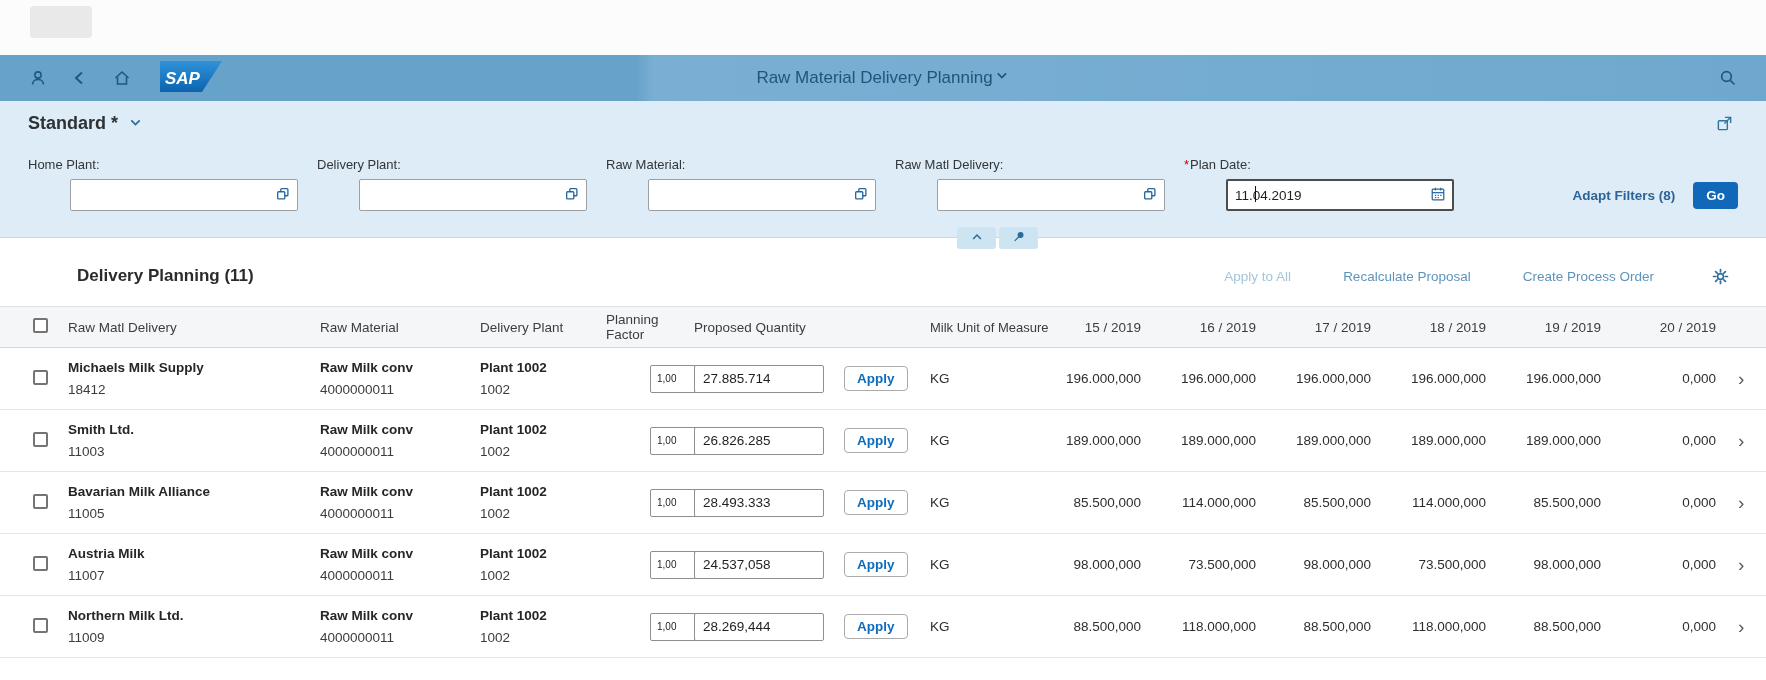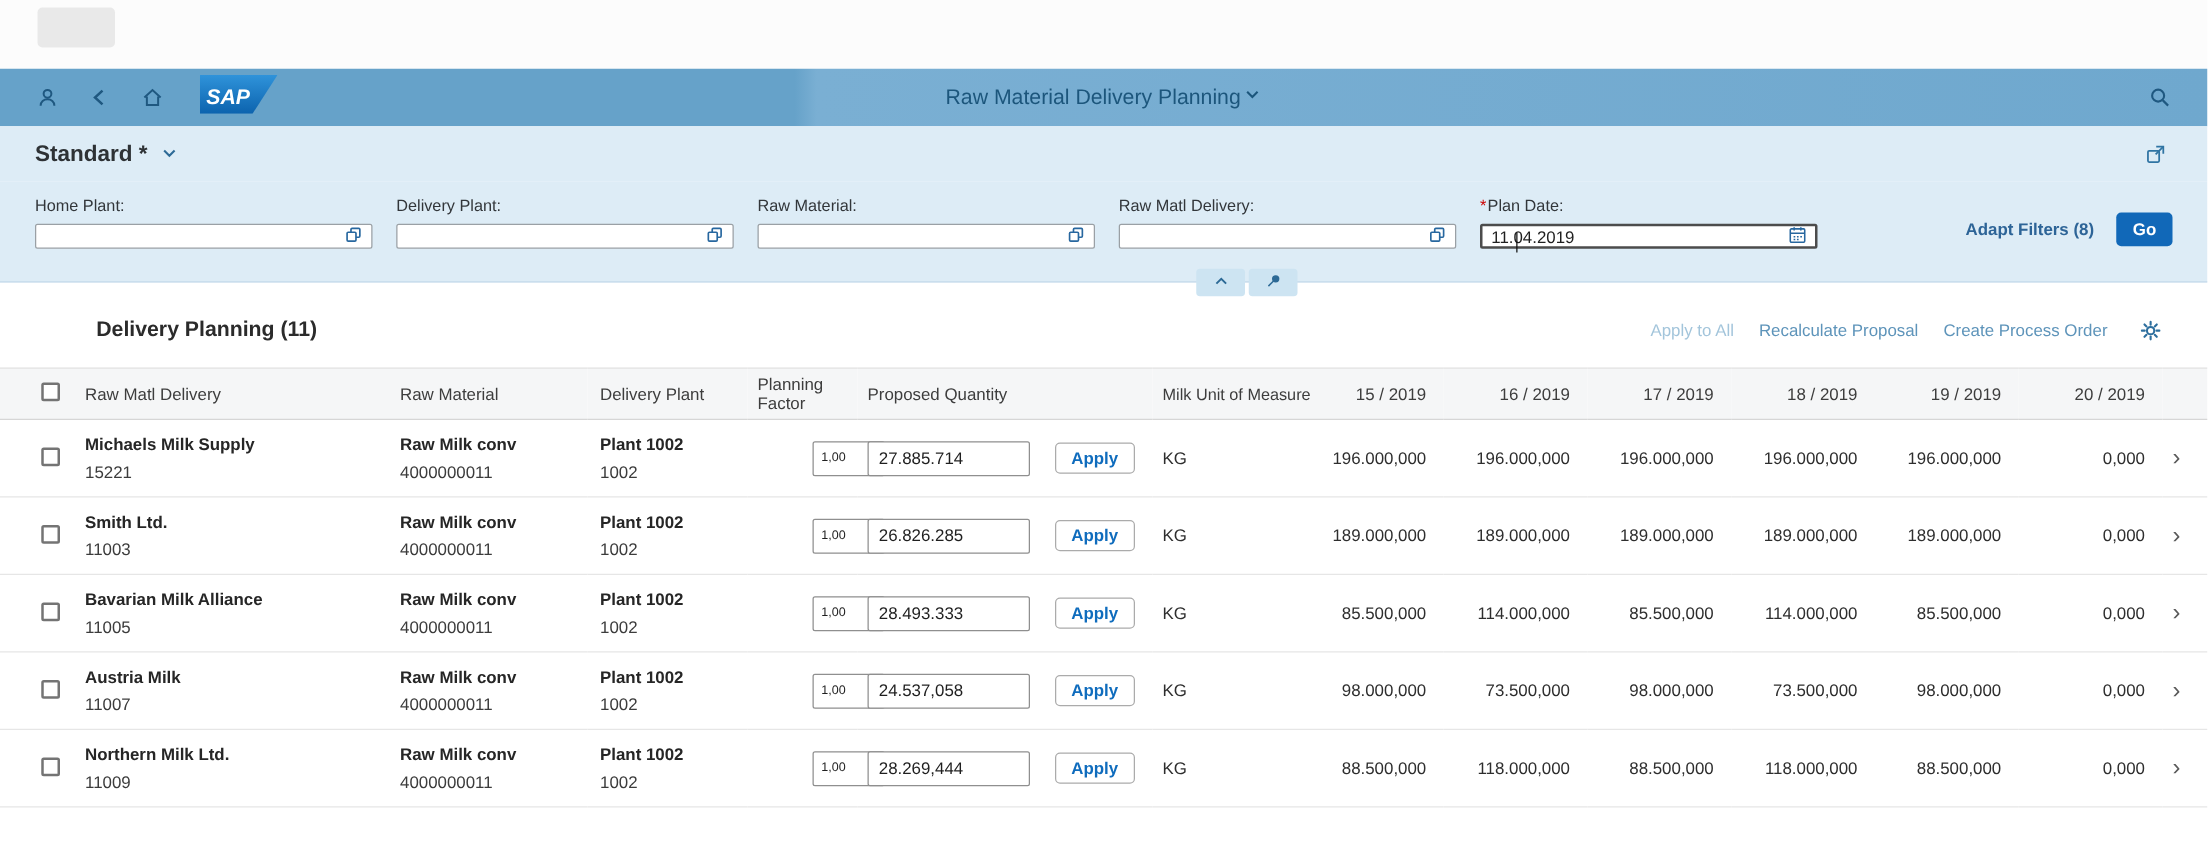--- a/index.html
+++ b/index.html
@@ -31,42 +31,42 @@
   .variant svg { color:#2d6a96; margin-top:3px; }
   .export-btn { margin-left:auto; color:#2f74a3; }
 
   
   .hero { position:relative; }
   .filter-bar { background:#ddecf6; padding:12px 28px 26px; display:flex; align-items:flex-end; gap:19px;
                 border-bottom:1px solid #c3d9ea; }
   .field { display:flex; flex-direction:column; gap:7px; width:270px; }
   .field .lbl { font-size:13px; color:#32363a; }
   .req { color:#c00; margin-right:1px; font-size:13px; }
-  .input-wrap { position:relative; height:20px; background:#fff; border:1px solid #9aa0a5; border-radius:2px;
-                display:flex; align-items:center; }
+  .input-wrap { position:relative; height:32px; background:#fff; border:1px solid #9aa0a5; border-radius:2px;
+                display:flex; align-items:center;margin-left:42px; }
   .field.focused .input-wrap { border:2px solid #4c4c4c; }
   input.ctl { border:none; outline:none; flex:1; min-width:0; height:100%; padding:0 7px; font-size:13.5px;
               font-family:inherit; color:#1f1f1f; background:transparent; }
   .wrap-btn { width:28px; height:100%; display:flex; align-items:center; justify-content:center;
               color:#27679f; background:none; border:none; cursor:pointer; flex:0 0 auto; }
   .caret { position:absolute; left:27px; top:5px; width:1px; height:16px; background:#111; }
   .filter-actions { margin-left:auto; display:flex; align-items:center; gap:18px; padding-bottom:2px; }
   .adapt-link { background:none; border:none; color:#2d6497; font-size:13.5px; font-weight:600;
                 cursor:pointer; font-family:inherit; white-space:nowrap; }
   .go-btn { background:#1168b8; color:#fff; border:none; border-radius:4px; height:27px; padding:0 13px;
             font-size:13.5px; font-weight:600; cursor:pointer; font-family:inherit; }
   .edge-buttons { position:absolute; bottom:-11px; left:957px; display:flex; gap:3px; z-index:5; }
   .edge-btn { width:39px; height:22px; background:#cde4f2; border:none; border-radius:3px; color:#2d6a96;
               display:flex; align-items:center; justify-content:center; cursor:pointer; }
 
   
   main { background:#fff; padding-top:24px; }
   .table-header-bar { display:flex; align-items:center; padding:0 32px 16px 57px; }
   .table-title { font-size:17px; font-weight:700; color:#2b2b2b;margin-left:20px; }
-  .actions { margin-left:auto; display:flex; align-items:center; gap:20px; }
+  .actions { margin-left:auto; display:flex; align-items:center; gap:52px; }
   .action-link { background:none; border:none; font-size:13.5px; color:#5e94ba; cursor:pointer; font-family:inherit; }
   .action-link.disabled { color:#a3c5db; }
   .gear-btn { color:#2e6f9e; }
 
   table { width:100%; border-collapse:collapse; table-layout:fixed; }
   thead th { background:#f5f6f7; border-top:1px solid #e0e0e0; border-bottom:1px solid #d6d6d6;
              font-weight:400; font-size:13.5px; color:#3d3d3d; text-align:left; padding:5px 8px;
              height:40px; vertical-align:middle; }
   th.nowrap { white-space:nowrap; font-size:13px; }
   th.num, td.num { text-align:right; padding-right:14px; white-space:nowrap; }
@@ -353,21 +353,21 @@
           <th></th>
         </tr>
       </thead>
       <tbody>
           <tr>
     <td class="cb-cell">
       <span class="cb"></span>
     </td>
     <td class="name-cell">
       <div class="cell-main">Michaels Milk Supply</div>
-      <div class="cell-sub">15221</div>
+      <div class="cell-sub">18412</div>
     </td>
     <td class="mat-cell">
       <div class="cell-main">Raw Milk conv</div>
       <div class="cell-sub">4000000011</div>
     </td>
     <td class="plant-cell">
       <div class="cell-main">Plant 1002</div>
       <div class="cell-sub">1002</div>
     </td>
     <td>

